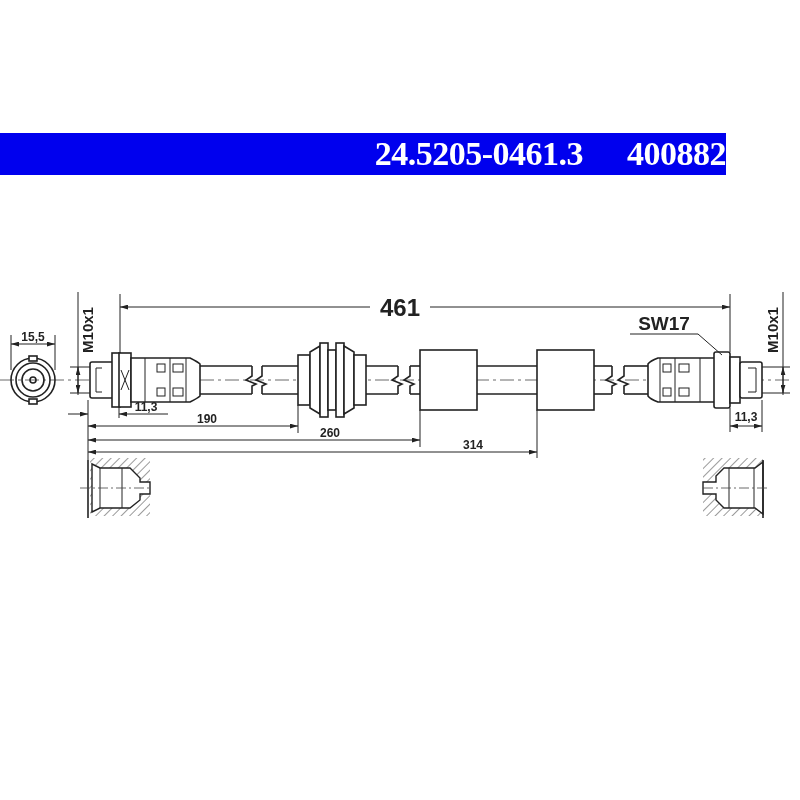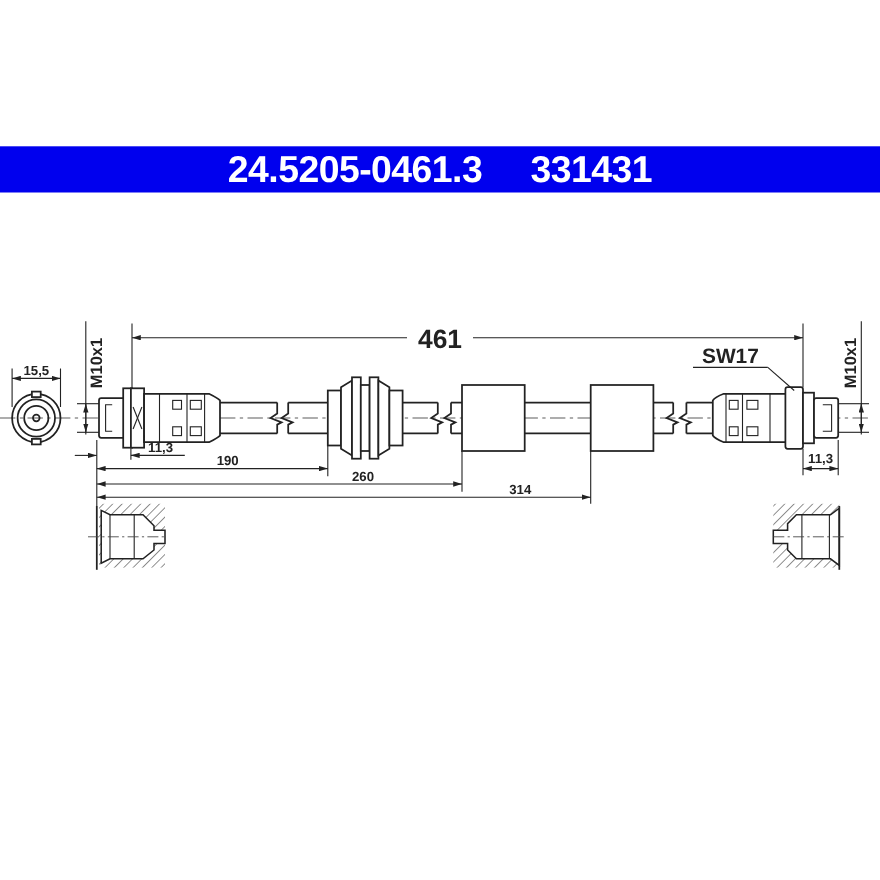--- a/index.html
+++ b/index.html
@@ -1,32 +1,32 @@
 <!DOCTYPE html>
 <html><head>
 <meta charset="utf-8">
 <style>
   html, body { margin:0; padding:0; background:#ffffff; }
   body { width:800px; height:800px; position:relative; overflow:hidden; font-family:"Liberation Sans", sans-serif; }
   .banner {
-    position:absolute; left:0; top:133px; width:800px; height:42px;
-    background:#0000ee; color:#fff; display:flex; align-items:center; justify-content:center;
-    font-family:Liberation Sans, sans-serif; font-weight:bold; font-size:34px; letter-spacing:-0.5px;
+    position:absolute; left:0; top:133px; width:726px; height:42px;
+    background:#0000ee; color:#fff; display:flex; align-items:center; justify-content:flex-end;
+    font-family:Liberation Serif, serif; font-weight:bold; font-size:34px; letter-spacing:-0.5px;
   }
   .banner .gap { display:inline-block; width:44px; }
   svg.drawing { position:absolute; left:0; top:0; }
   svg text { font-family:"Liberation Sans", sans-serif; font-weight:bold; fill:#222; }
 </style>
 </head>
 <body>
 
 <div class="banner">
   <span>24.5205-0461.3</span>
   <span class="gap"></span>
-  <span>331431</span>
+  <span>400882</span>
 </div>
 
 <svg class="drawing" width="800" height="800" viewBox="0 0 800 800">
   <defs>
     <marker id="arr" viewBox="0 0 10 6" refX="10" refY="3" markerWidth="8" markerHeight="5" orient="auto-start-reverse">
       <path d="M0,0 L10,3 L0,6 z" fill="#222"></path>
     </marker>
     <pattern id="hatch" width="6" height="6" patternUnits="userSpaceOnUse" patternTransform="rotate(45)">
       <line x1="0" y1="0" x2="0" y2="6" stroke="#555" stroke-width="1.2"></line>
     </pattern>

